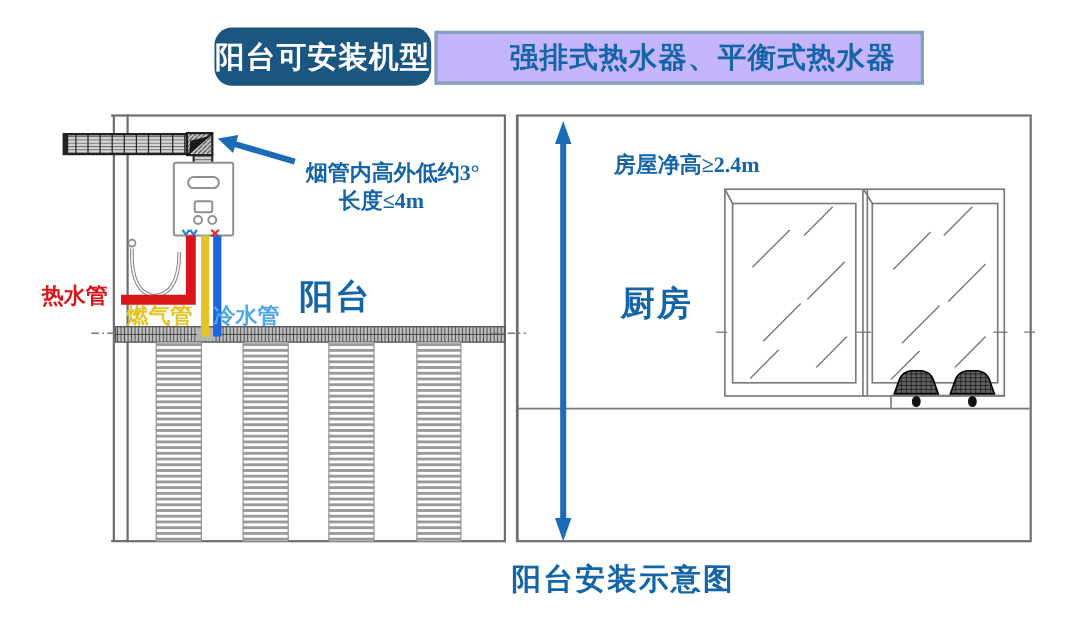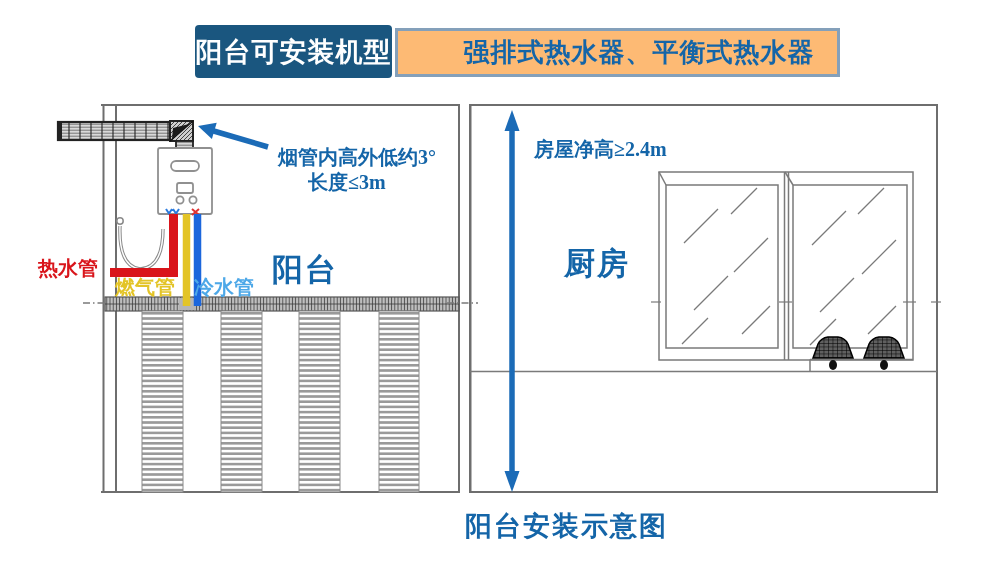--- a/index.html
+++ b/index.html
@@ -15,37 +15,37 @@
   }
   *{margin:0;padding:0;box-sizing:border-box;}
   html,body{background:#ffffff;}
   .stage{
     position:relative;width:986px;height:562px;background:#ffffff;overflow:hidden;
     font-family:"Liberation Sans","DejaVu Sans",sans-serif;
   }
   .abs{position:absolute;}
   .badge{
     left:195px;top:25px;width:197px;height:53px;
-    background:var(--header-bg);border-radius:4px;
+    background:var(--header-bg);border-radius:16px;
     color:#ffffff;font-size:27px;font-weight:bold;
     display:flex;align-items:center;justify-content:center;letter-spacing:1px;
   }
   .models-box{
     left:395px;top:28px;width:445px;height:49px;
-    background:#fdba74;border:3px solid var(--box-border);
+    background:#c4b5fd;border:3px solid var(--box-border);
     color:var(--accent-blue);font-size:26px;font-weight:bold;
     display:flex;align-items:center;justify-content:center;letter-spacing:1px;padding-left:43px;
   }
   .lbl{font-weight:bold;white-space:nowrap;}
   .lbl-blue{color:var(--accent-blue);font-family:Liberation Serif, serif;}
   .flue-note1{left:278px;top:144px;font-size:20px;}
   .flue-note2{left:308px;top:169px;font-size:20px;}
-  .height-note{left:534px;top:136px;font-size:20px;}
+  .height-note{left:558px;top:136px;font-size:20px;}
   .balcony-lbl{left:272px;top:249px;font-size:31px;letter-spacing:2px;}
-  .kitchen-lbl{left:564px;top:243px;font-size:31px;letter-spacing:2px;}
+  .kitchen-lbl{left:564px;top:255px;font-size:31px;letter-spacing:2px;}
   .hot-lbl{left:38px;top:255px;font-size:20px;color:var(--hot-red);}
   .gas-lbl{left:115px;top:274px;font-size:20px;color:var(--gas-yellow);font-family:Liberation Mono, monospace;}
   .cold-lbl{left:194px;top:274px;font-size:20px;color:var(--cold-label-blue);}
   .caption{left:368px;top:508px;width:300px;text-align:right;font-size:27px;letter-spacing:2px;}
   svg{position:absolute;left:0;top:0;}
   .outline{fill:none;stroke:var(--line-gray);stroke-width:2;}
   .thin{fill:none;stroke:#7a7a7a;stroke-width:1.5;}
   .glass{stroke:#7a7a7a;stroke-width:1.3;}
   .dashdot{fill:none;stroke:#7a7a7a;stroke-width:1.3;stroke-dasharray:7 3 1.5 3;}
   .heater-line{fill:#ffffff;stroke:#909090;stroke-width:1.8;}
@@ -187,21 +187,21 @@
       <line x1="810" y1="359.5" x2="913" y2="359.5" class="thin"></line>
       <line x1="810" y1="359.5" x2="810" y2="371" class="thin"></line>
       <path d="M813,358 L818,344 Q821,338 828,337 L838,337 Q845,338 848,344 L853,358 Z" fill="url(#pat-burner)" stroke="#000" stroke-width="1.5"></path>
       <path d="M864,358 L869,344 Q872,338 879,337 L889,337 Q896,338 899,344 L904,358 Z" fill="url(#pat-burner)" stroke="#000" stroke-width="1.5"></path>
       <ellipse cx="833" cy="365" rx="4" ry="5" fill="#111"></ellipse>
       <ellipse cx="884" cy="365" rx="4" ry="5" fill="#111"></ellipse>
     </g>
   </svg>
 
   <div class="abs lbl lbl-blue flue-note1">烟管内高外低约3°</div>
-  <div class="abs lbl lbl-blue flue-note2">长度≤3m</div>
+  <div class="abs lbl lbl-blue flue-note2">长度≤4m</div>
   <div class="abs lbl lbl-blue height-note">房屋净高≥2.4m</div>
   <div class="abs lbl lbl-blue balcony-lbl">阳台</div>
   <div class="abs lbl lbl-blue kitchen-lbl">厨房</div>
   <div class="abs lbl hot-lbl">热水管</div>
   <div class="abs lbl gas-lbl">燃气管</div>
   <div class="abs lbl cold-lbl">冷水管</div>
   <div class="abs lbl lbl-blue caption">阳台安装示意图</div>
 </div>
 
 </body></html>

